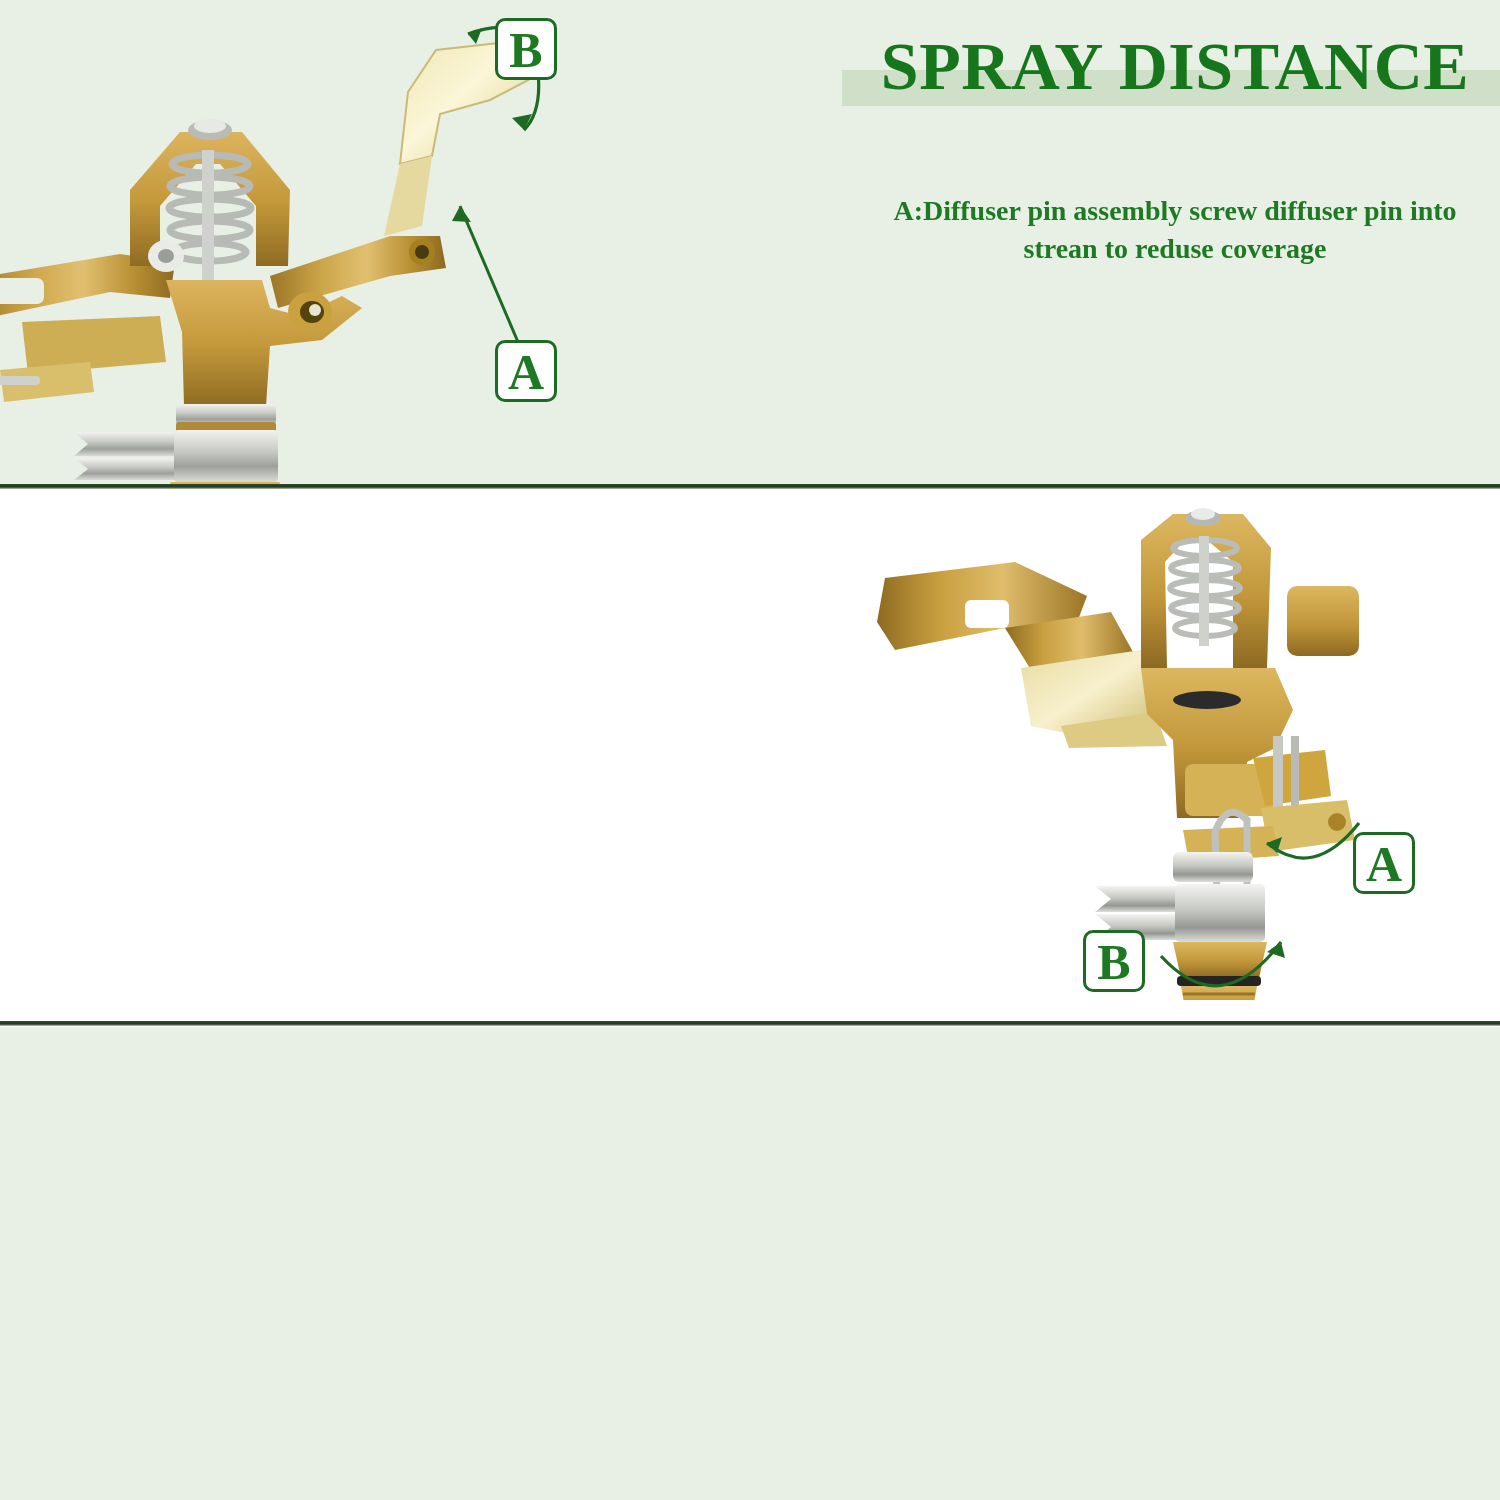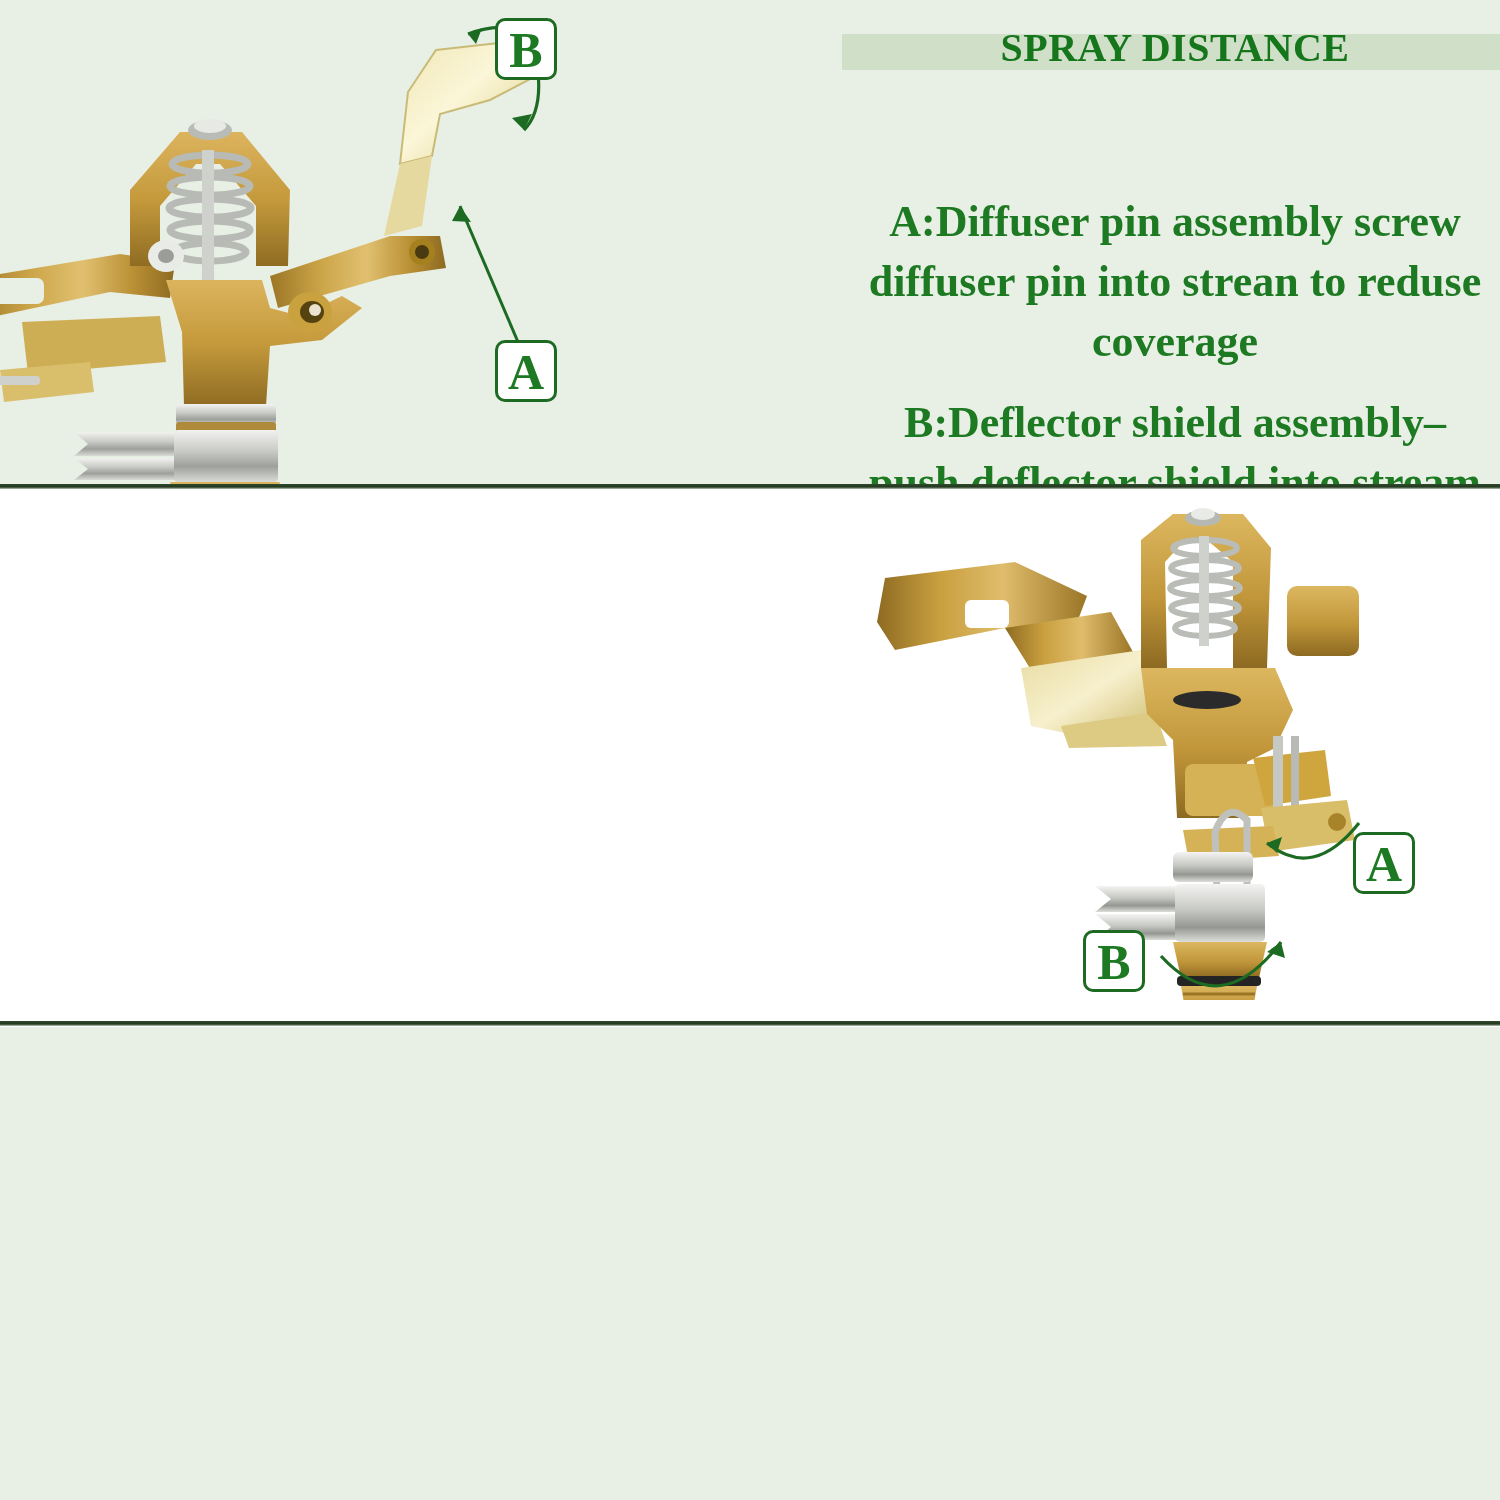--- a/index.html
+++ b/index.html
@@ -20,41 +20,41 @@
   .divider{position:absolute;left:0;width:1500px;height:5px;
     background:linear-gradient(#2e4a2b,#23381f 60%,#b9c9b4);}
   #divider-1{top:484px;}
   #divider-2{top:1021px;}
 
   
   .txt{position:absolute;}
   .title{
     color:#15761b;
     font-weight:bold;
-    font-size:40px;
+    font-size:68px;
     line-height:1.30;
     letter-spacing:.5px;
     white-space:nowrap;
   }
   .title .ln{position:relative;display:block;}
   .title .ln > span{position:relative;z-index:2;}
   
   .title .ln::before{
     content:"";position:absolute;z-index:1;
     height:36px;bottom:4px;
     background:#cfdfc8;
   }
   
   #title-spray{width:630px;left:860px;top:22px;text-align:center;}
   #title-spray .ln::before{left:-18px;right:-18px;}
 
   .body{
     color:#1d7a22;
     font-weight:bold;
-    font-size:44px;
+    font-size:28px;
     line-height:1.36;
   }
   #body-spray{width:620px;left:865px;top:192px;text-align:center;}
   #body-spray p{margin:0 0 22px 0;}
 
   
   .callout{
     position:absolute;
     width:62px;height:62px;
     background:#ffffff;
@@ -174,21 +174,20 @@
     </svg>
 
     <div class="callout" id="callout-spray-a">A</div>
 
     <div class="txt title" id="title-spray">
       <span class="ln"><span>SPRAY DISTANCE</span></span>
     </div>
 
     <div class="txt body" id="body-spray">
       <p>A:Diffuser pin assembly screw diffuser pin into strean to reduse coverage</p>
-      <p>B:Deflector shield assembly–push deflector shield into stream to reduce coverage</p>
     </div>
   </div>
 
   <div class="divider" id="divider-1"></div>
 
   <div class="panel" id="panel-part">
 
     
 
     

